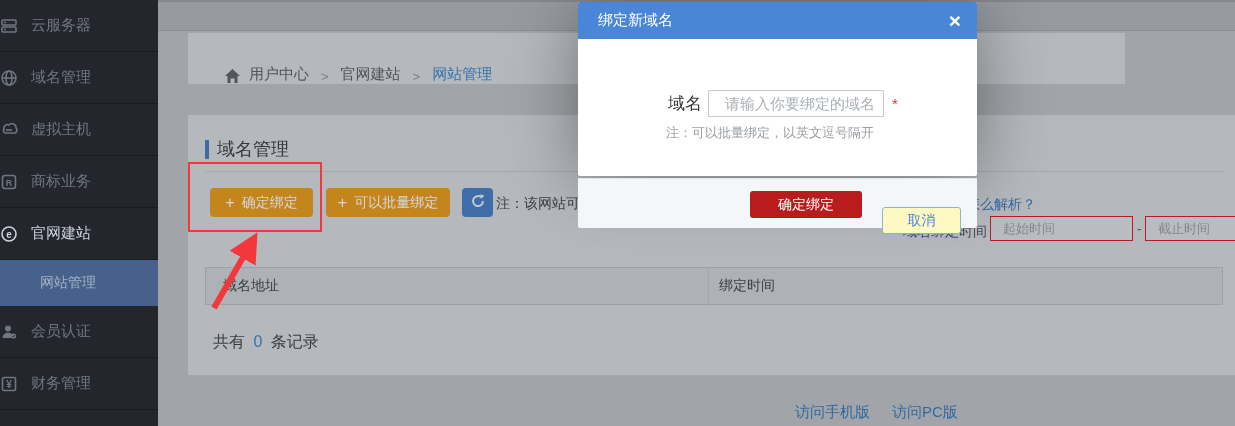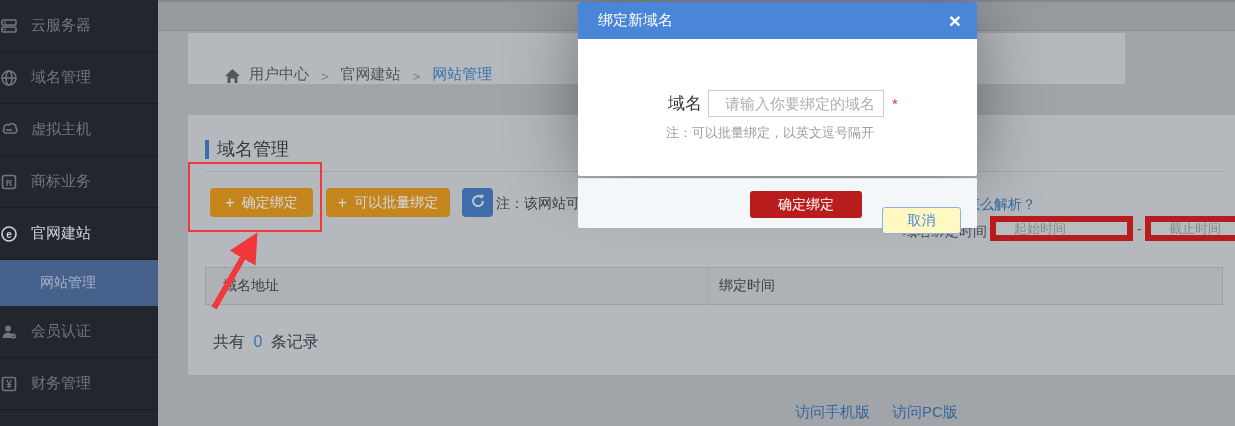--- a/index.html
+++ b/index.html
@@ -65,22 +65,22 @@
     position:absolute; left:274px; top:73px; width:31px; height:29px;
     background:#3e6da9; border:none; border-radius:4px; cursor:pointer;
     display:flex; align-items:center; justify-content:center;
   }
   .note-text { position:absolute; left:308px; top:80px; font-size:14px; color:#3a3e43; white-space:nowrap; }
   .resolve-link { position:absolute; left:778px; top:81px; font-size:14px; color:#34689f; cursor:pointer; white-space:nowrap; }
 
   .filter-label { position:absolute; left:715px; top:108px; font-size:14px; color:#45494e; white-space:nowrap; }
   .date-input {
     position:absolute; top:101px; width:143px; height:25px;
-    background:#b9bdc1; border:6px solid #b91c1c; font-size:13px; color:#54585c;
-    padding-left:18px; font-family:inherit;
+    background:#b9bdc1; border:1px solid #b91c1c; font-size:13px; color:#54585c;
+    padding-left:12px; font-family:inherit;
   }
   .date-input::placeholder { color:#83878b; opacity:1; }
   .date-dash { position:absolute; left:949px; top:106px; color:#54585c; }
 
   .table-head {
     position:absolute; left:17px; top:152px; width:1018px; height:38px;
     background:#aeb2b6; border:1px solid #9da1a5; display:flex; align-items:center;
     font-size:14px; color:#3b3f44;
   }
   .th-col1 { width:502px; padding-left:17px; }

